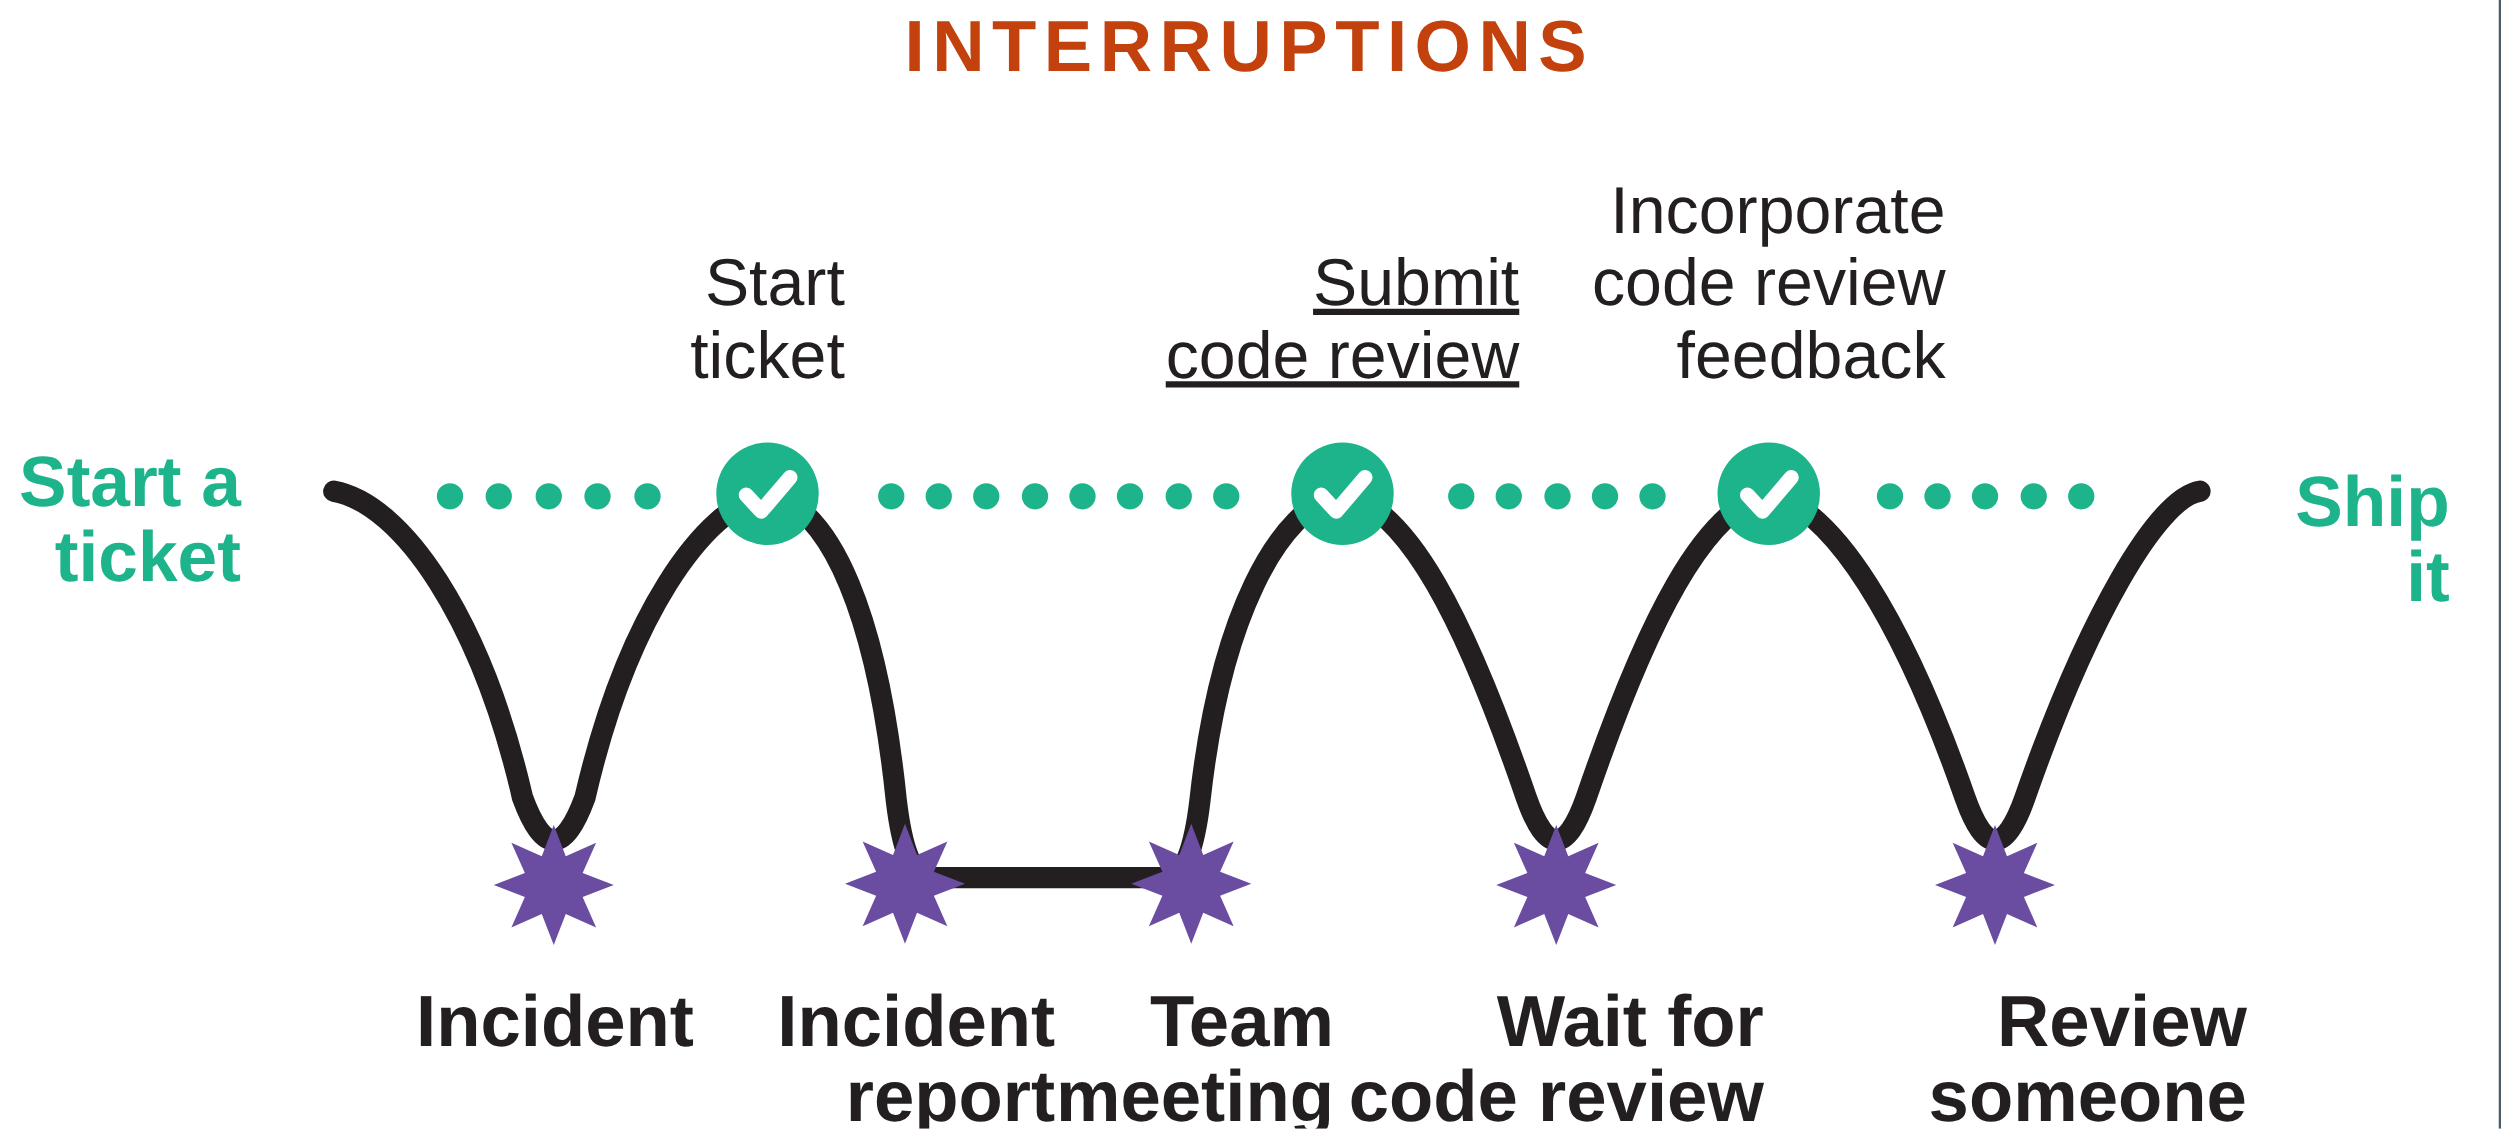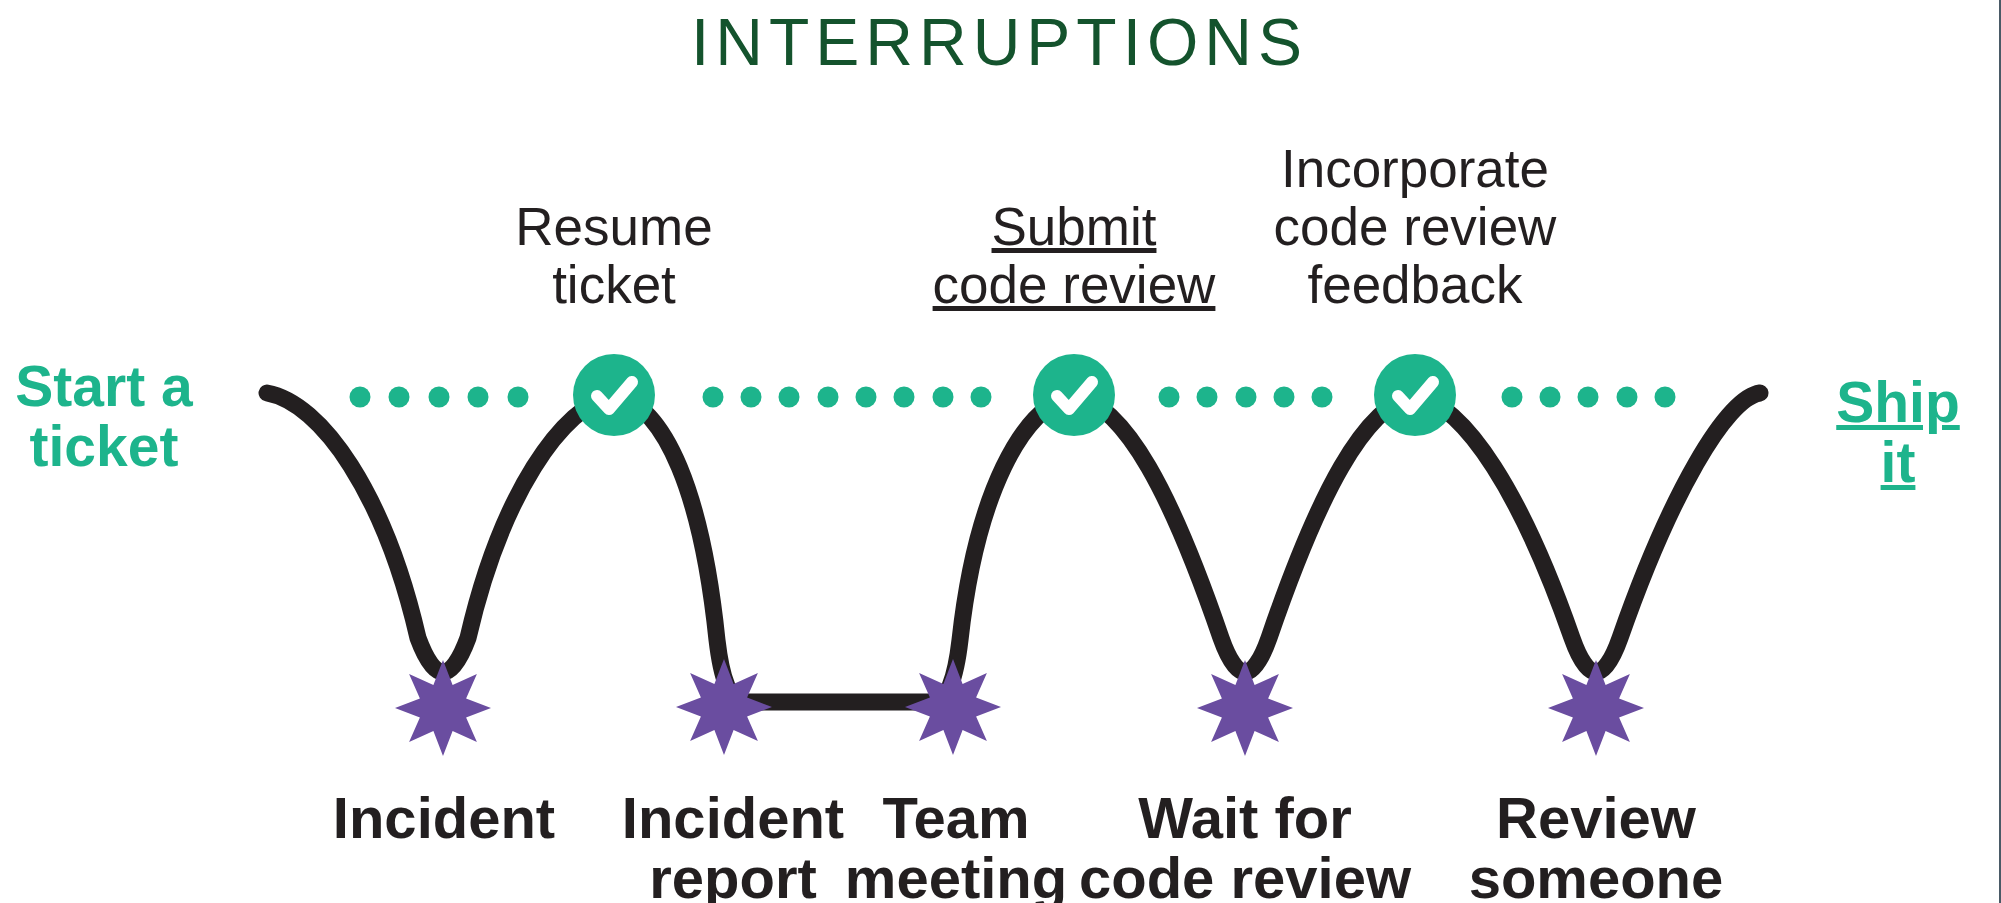--- a/index.html
+++ b/index.html
@@ -13,32 +13,32 @@
   }
   #flow-svg{position:absolute;left:0;top:0;}
   .workflow-line{fill:none;stroke:var(--line,#231f20);stroke-width:17;stroke-linecap:round;stroke-linejoin:round;}
   .dot{fill:var(--teal,#1db48c);}
   .milestone-circle{fill:var(--teal,#1db48c);}
   .check{fill:none;stroke:#ffffff;stroke-width:12;stroke-linecap:round;stroke-linejoin:round;}
   .burst{fill:var(--purple,#6a4da0);}
   .label{
     position:absolute;
     transform:translateX(-50%);
-    text-align:center;
+    text-align:right;
     white-space:pre-line;
     color:#231f20;
     line-height:58px;
     font-size:53px;
     font-weight:400;
   }
   .label.bottom{font-size:58px;line-height:60px;font-weight:bold;}
   .label.accent{color:var(--teal,#1db48c);font-weight:700;font-size:57px;line-height:60px;}
   #page-title{
     position:absolute;left:50%;top:4px;transform:translateX(-50%);
-    font-size:66px;font-weight:400;letter-spacing:6px;color:#14532d;
+    font-size:58px;font-weight:700;letter-spacing:6px;color:#c2410c;
     white-space:nowrap;
   }
 </style>
 </head>
 <body>
 
 <div id="canvas">
 
   <div id="page-title">INTERRUPTIONS</div>
 
@@ -102,23 +102,23 @@
 
     <use href="#star8" class="burst" transform="translate(443,708)"></use>
     <use href="#star8" class="burst" transform="translate(724,707)"></use>
     <use href="#star8" class="burst" transform="translate(953,707)"></use>
     <use href="#star8" class="burst" transform="translate(1245,708)"></use>
     <use href="#star8" class="burst" transform="translate(1596,708)"></use>
   </svg>
 
   <div class="label accent" style="left:104px;top:356px;">Start a
 ticket</div>
-  <div class="label accent" style="left:1898px;top:372px;text-decoration:underline;">Ship it</div>
+  <div class="label accent" style="left:1898px;top:372px;">Ship it</div>
 
-  <div class="label" style="left:614px;top:198px;">Resume
+  <div class="label" style="left:614px;top:198px;">Start
 ticket</div>
   <div class="label" style="left:1074px;top:198px;text-decoration:underline;">Submit
 code review</div>
   <div class="label" style="left:1415px;top:140px;">Incorporate
 code review
 feedback</div>
 
   <div class="label bottom" style="left:444px;top:788px;">Incident</div>
   <div class="label bottom" style="left:733px;top:788px;">Incident
 report</div>

